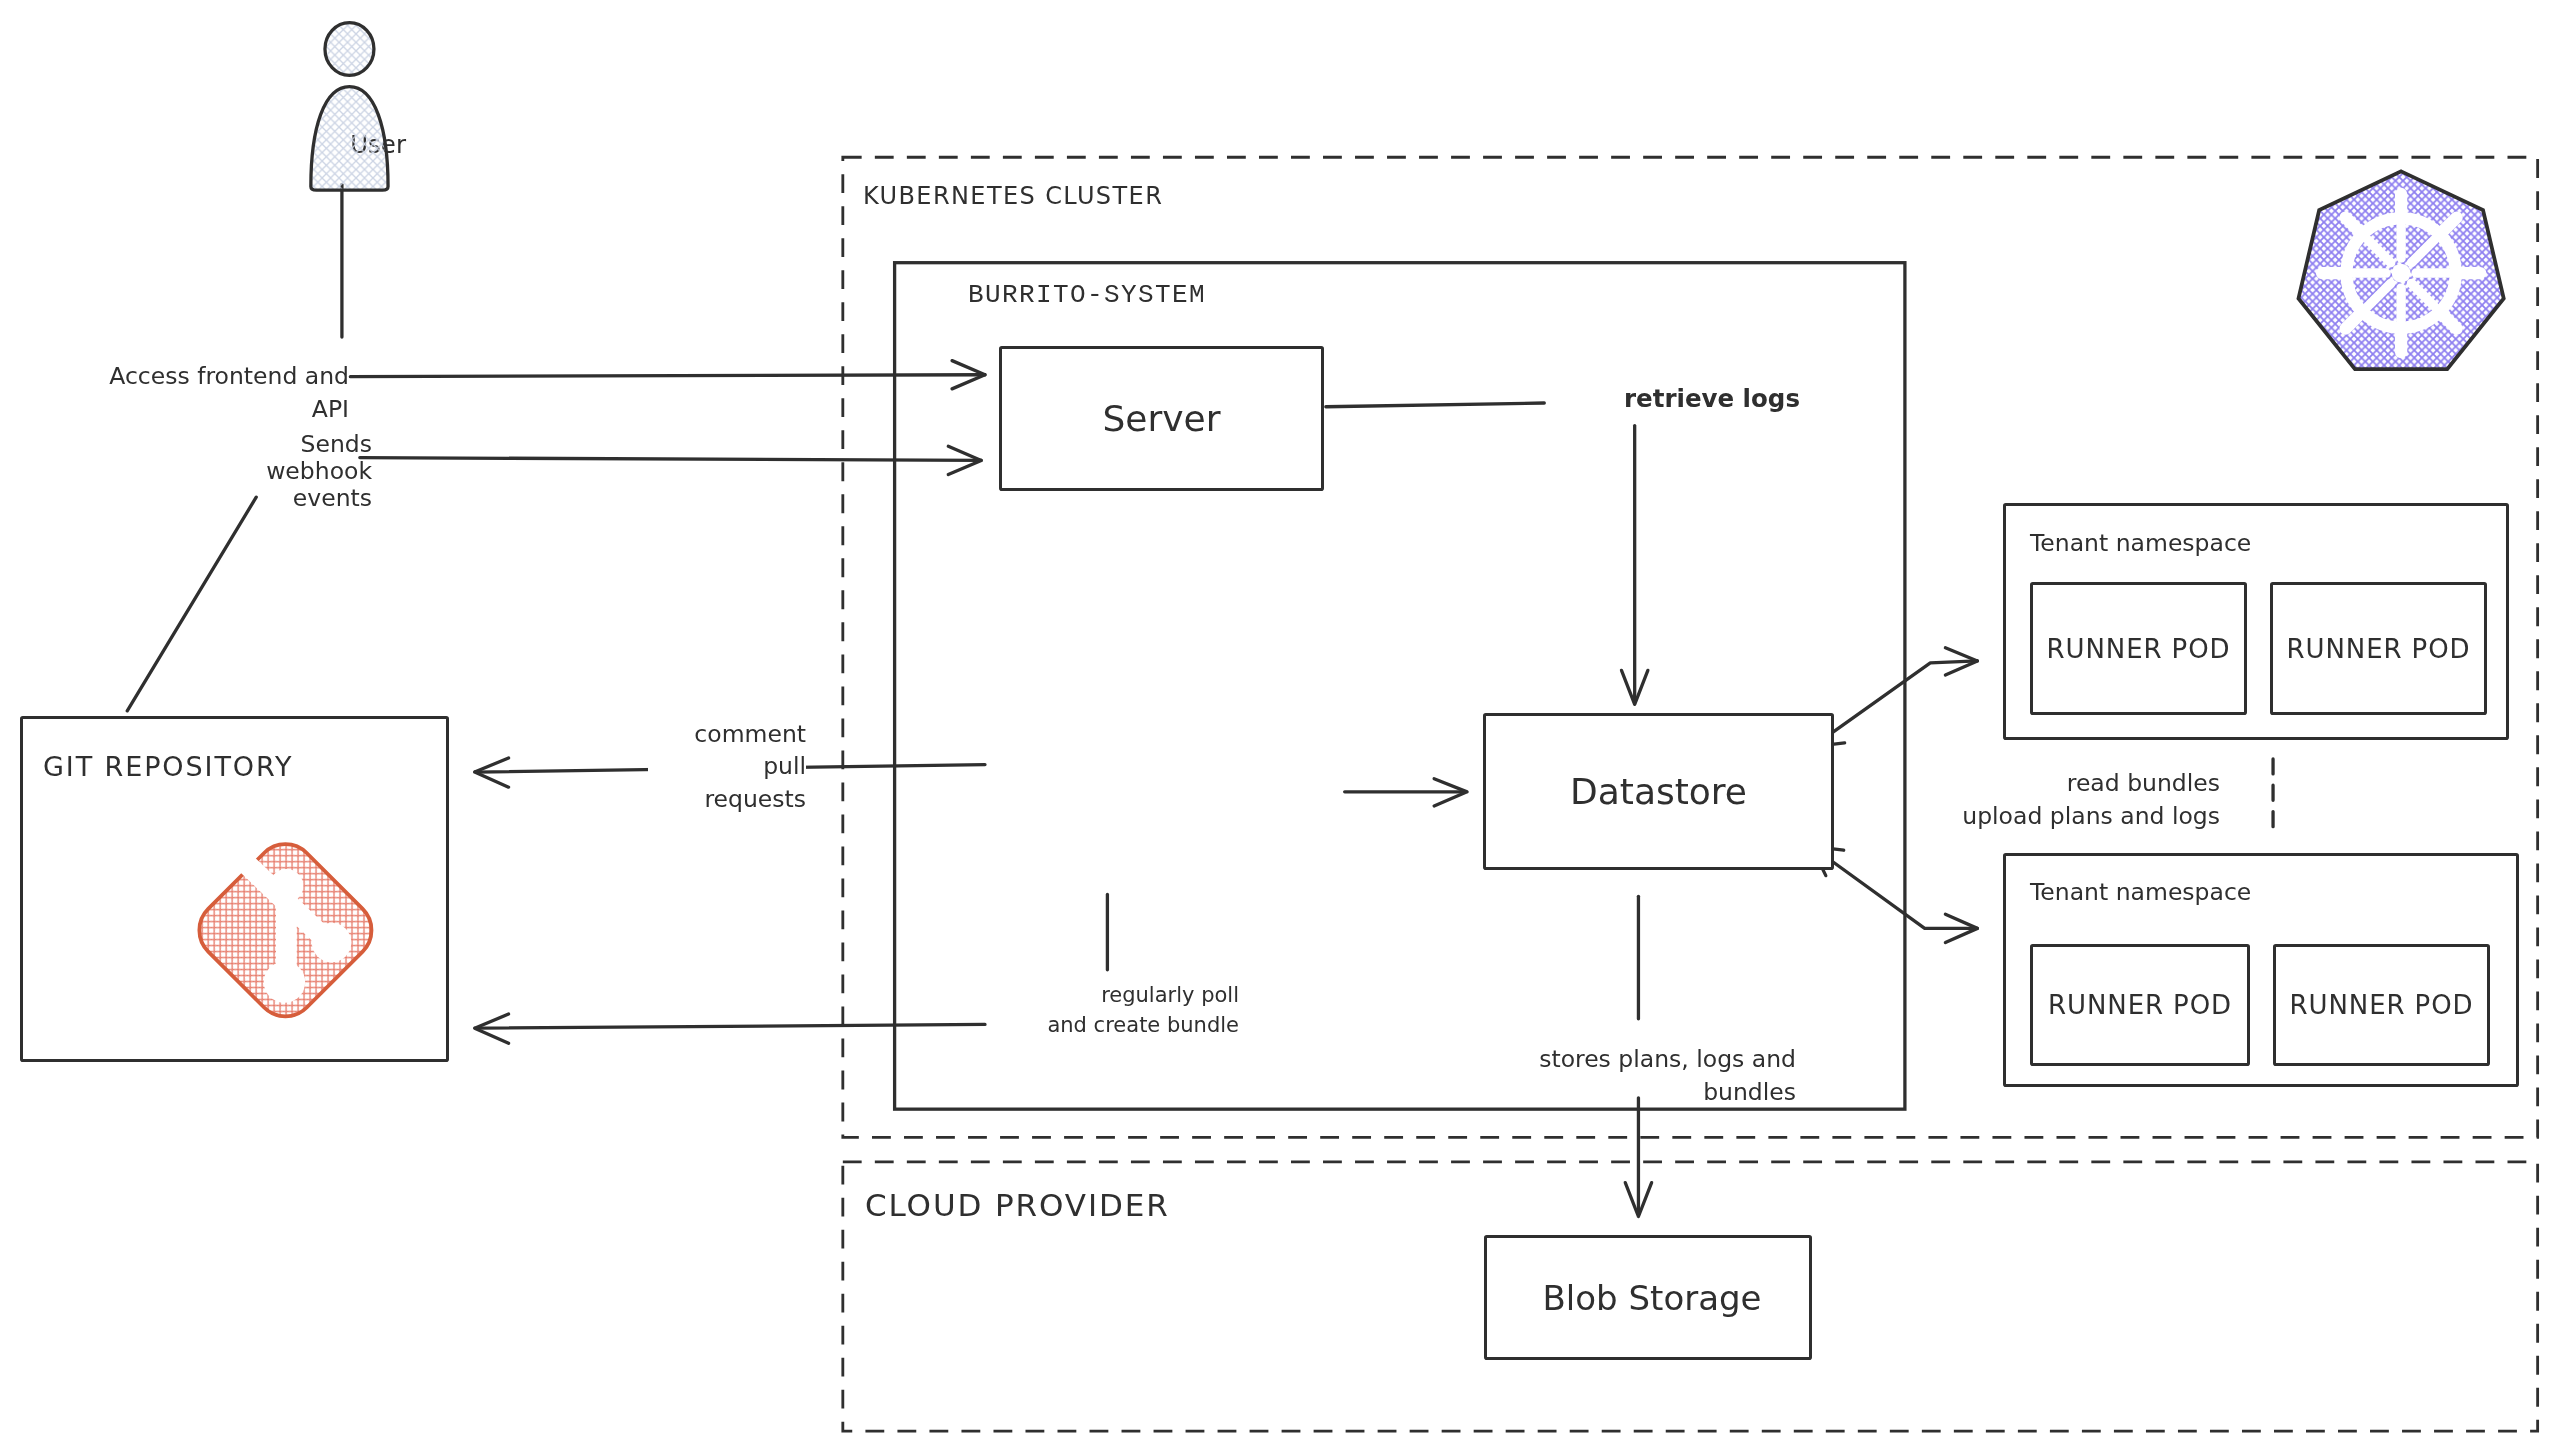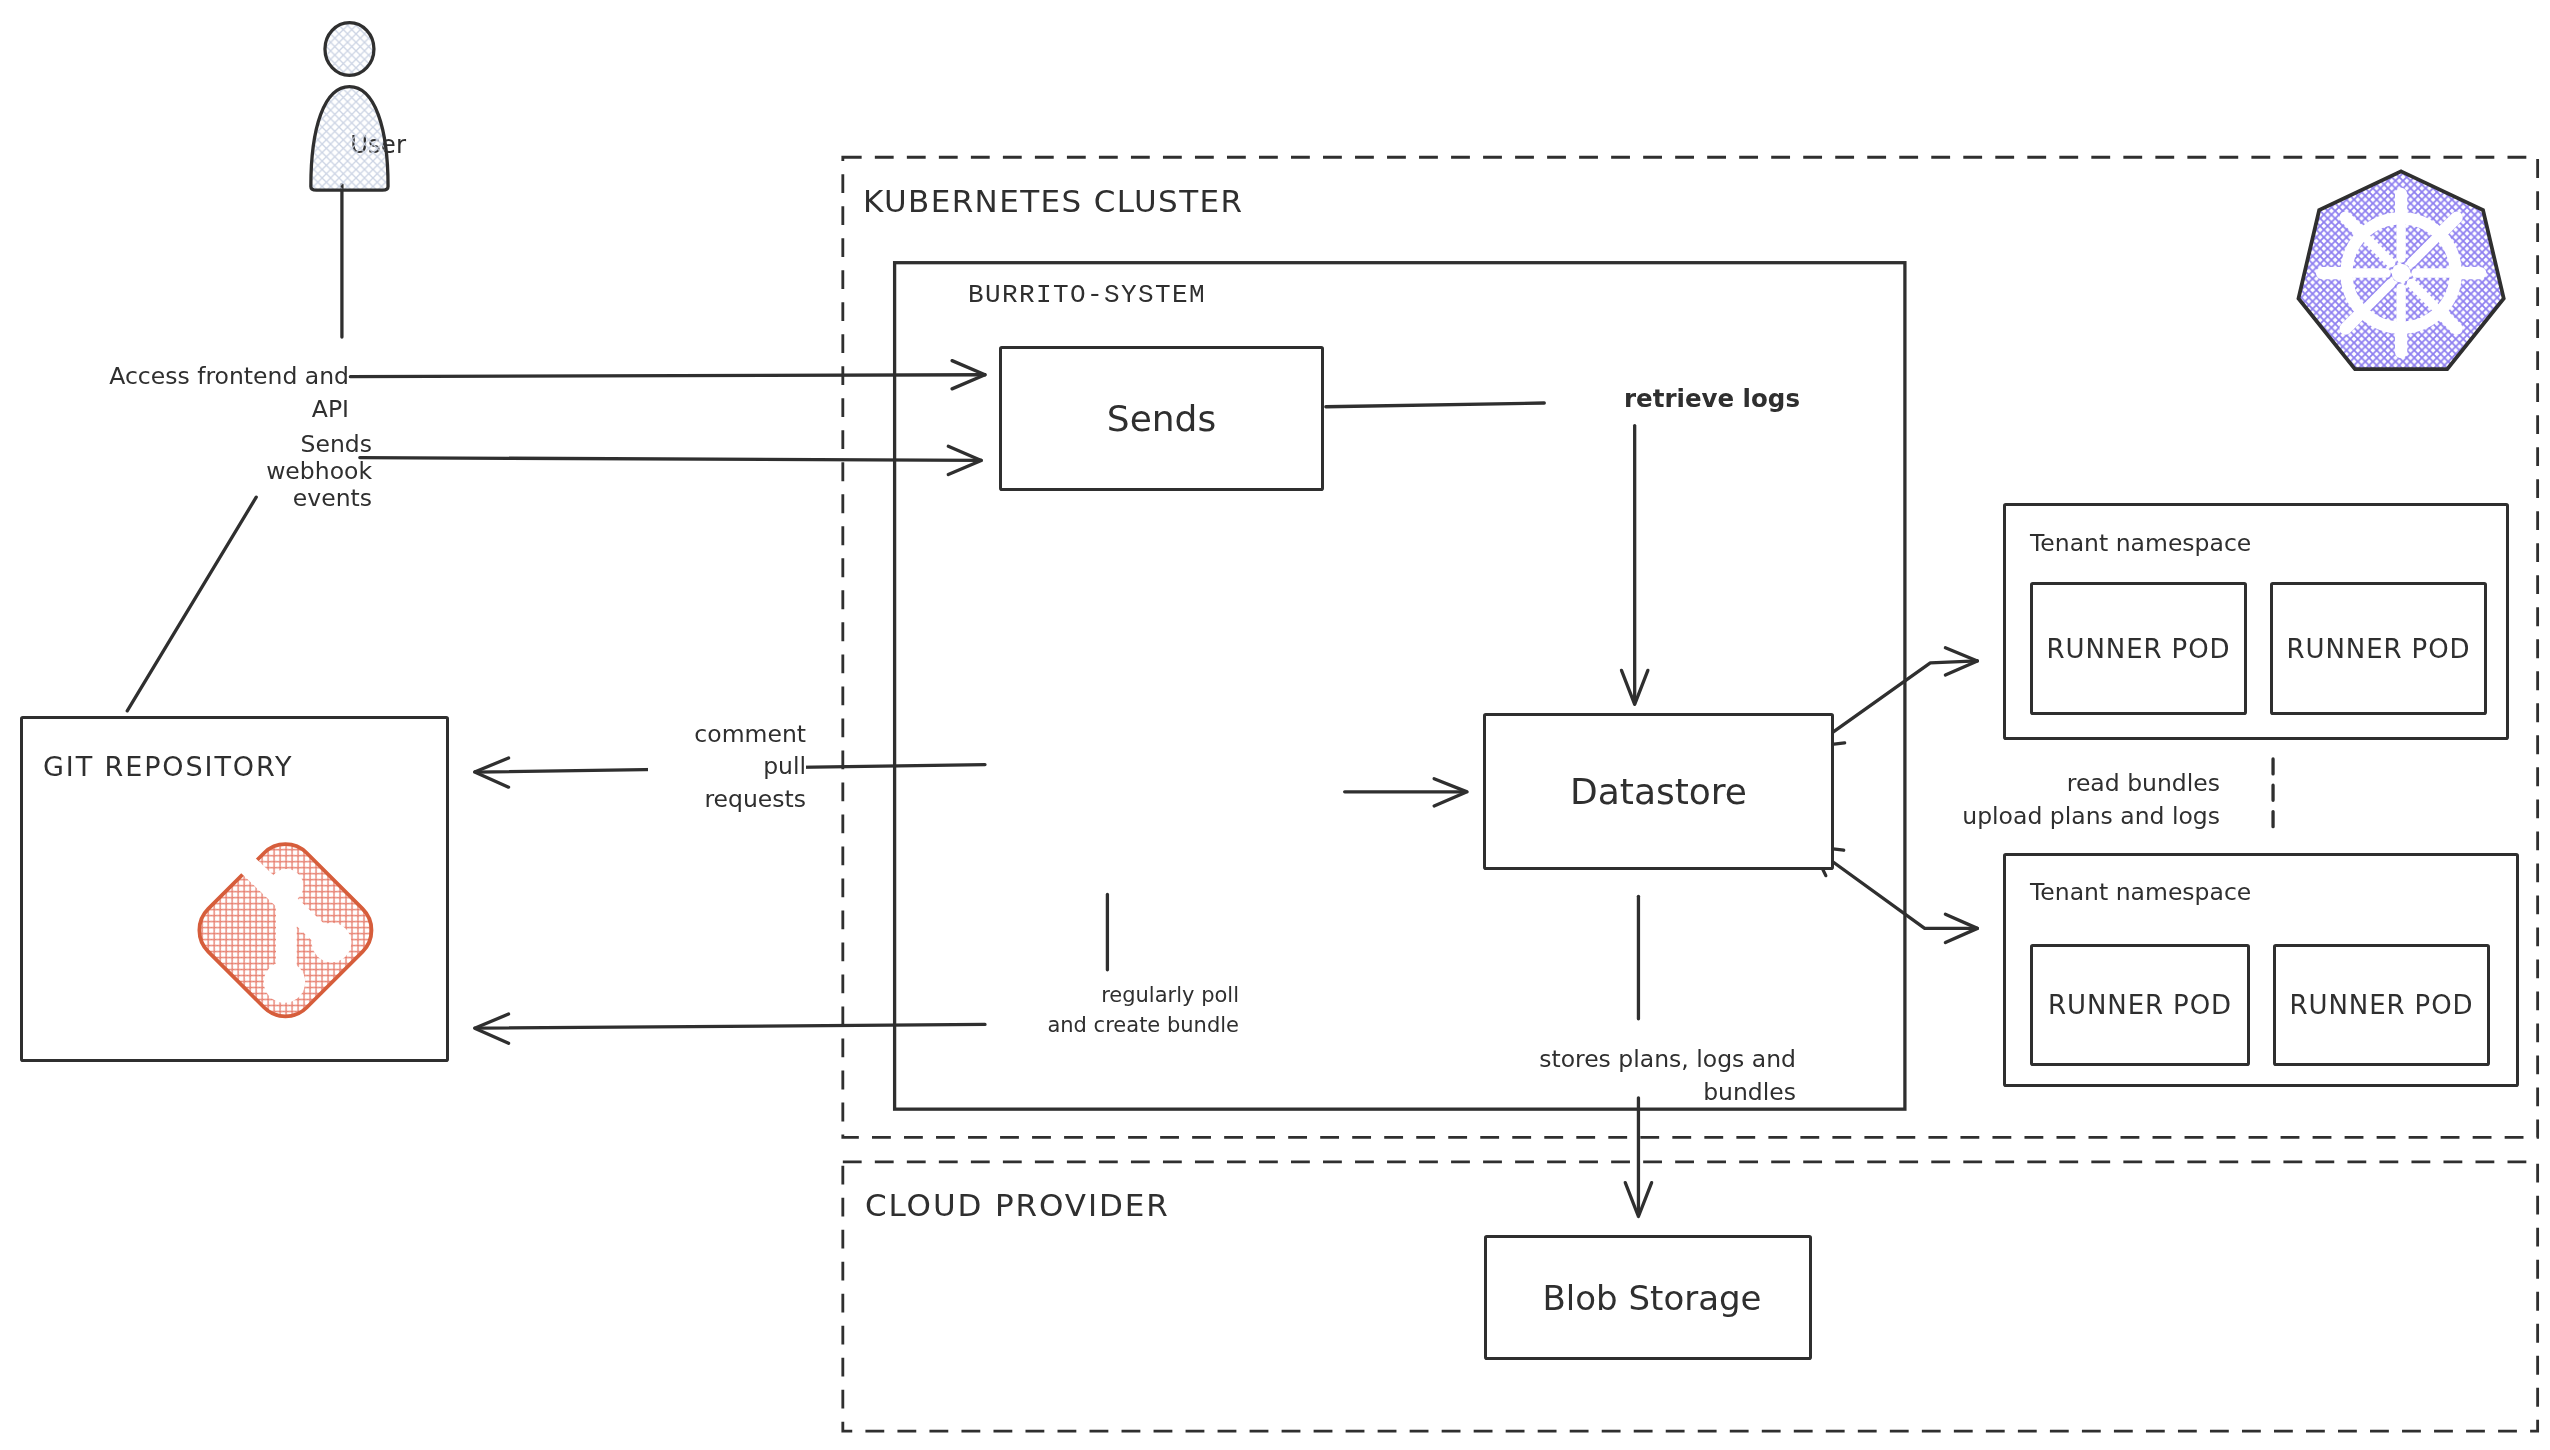--- a/index.html
+++ b/index.html
@@ -93,21 +93,21 @@
         <path d="M1924,899 L1958,903 M1924,899 L1939,930"></path>
       </g>
 
       <path d="M2414,806 L2414,880" stroke-dasharray="16 12"></path>
     </g>
   </svg>
 
   <div class="node" style="left:20px;top:716px;width:429px;height:346px;"></div>
 
   <div class="node centered" style="left:999px;top:346px;width:325px;height:145px;">
-    <span class="node-label">Sends</span>
+    <span class="node-label">Server</span>
   </div>
 
 
   <div class="node centered" style="left:1483px;top:713px;width:351px;height:157px;">
     <span class="node-label">Datastore</span>
   </div>
 
   <div class="node centered" style="left:1484px;top:1235px;width:328px;height:125px;">
     <span class="node-label" style="font-size:34px;margin-left:8px;">Blob Storage</span>
   </div>
@@ -121,21 +121,21 @@
   </div>
 
   <div class="node" style="left:2003px;top:853px;width:516px;height:234px;"></div>
   <div class="node centered" style="left:2030px;top:944px;width:220px;height:122px;">
     <span style="font-size:26px;letter-spacing:0.9px;">RUNNER POD</span>
   </div>
   <div class="node centered" style="left:2273px;top:944px;width:217px;height:122px;">
     <span style="font-size:26px;letter-spacing:0.9px;">RUNNER POD</span>
   </div>
 
-  <div class="lbl caps" style="left:863px;top:179px;font-size:31px;">KUBERNETES CLUSTER</div>
+  <div class="lbl caps" style="left:863px;top:179px;font-size:24px;">KUBERNETES CLUSTER</div>
   <div class="lbl caps" style="left:968px;top:277px;font-size:26px;font-family:Liberation Mono, monospace;">BURRITO-SYSTEM</div>
   <div class="lbl caps" style="left:865px;top:1183px;font-size:31px;letter-spacing:1.9px;">CLOUD PROVIDER</div>
   <div class="lbl caps" style="left:43px;top:748px;font-size:27px;letter-spacing:1.9px;">GIT REPOSITORY</div>
   <div class="lbl" style="left:2030px;top:527px;font-size:23.5px;">Tenant namespace</div>
   <div class="lbl" style="left:2030px;top:876px;font-size:23.5px;">Tenant namespace</div>
 
   <div class="lbl center" style="left:293px;top:128px;width:113px;font-size:24.5px;">User</div>
   <div class="lbl center" style="left:102px;top:360px;width:247px;font-size:23.5px;">Access frontend and API</div>
   <div class="lbl center" style="left:193px;top:431px;width:179px;font-size:23.5px;line-height:1.15;">Sends webhook
 events</div>

